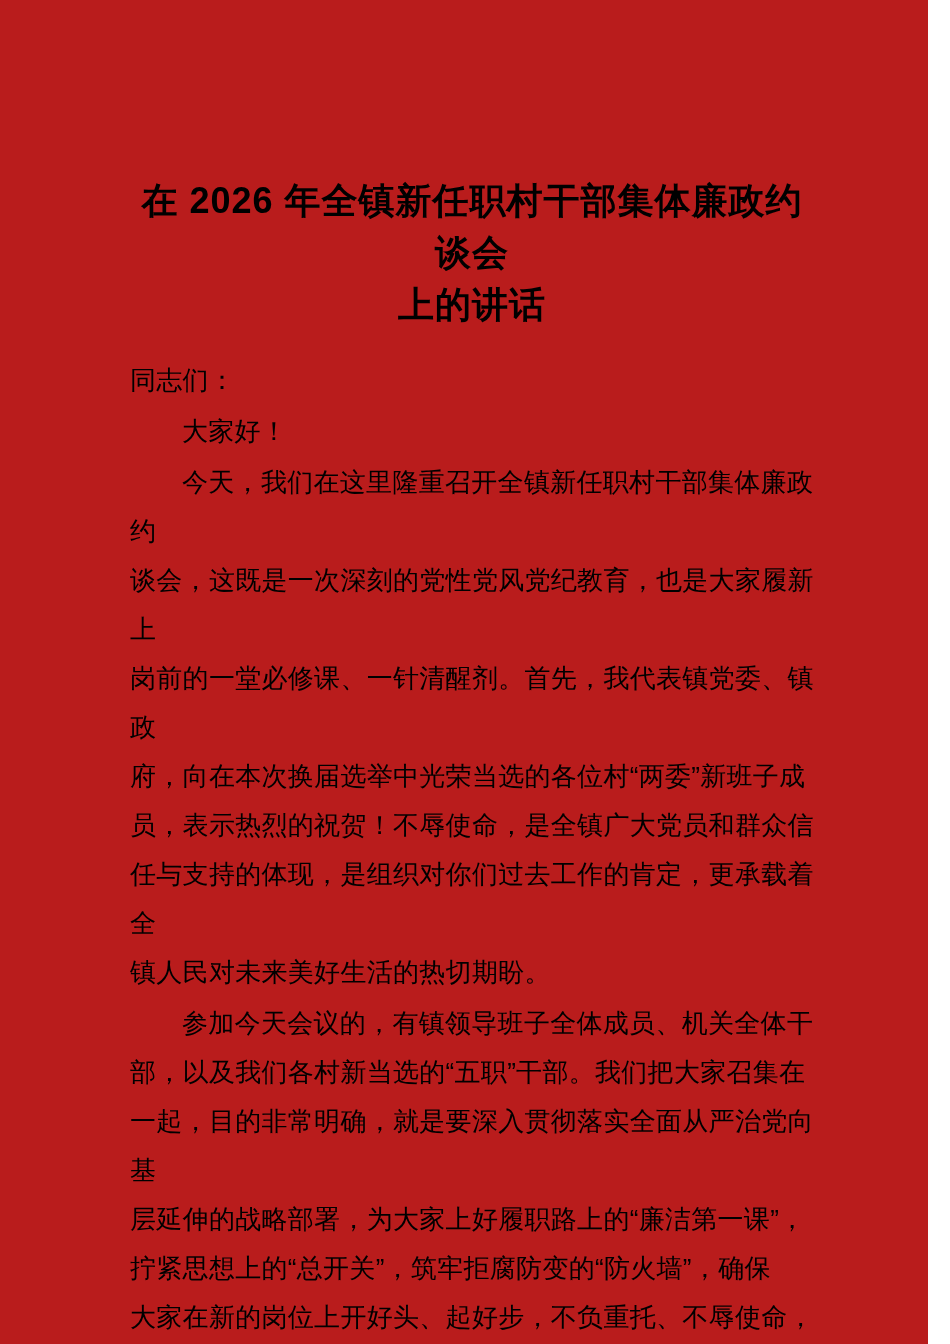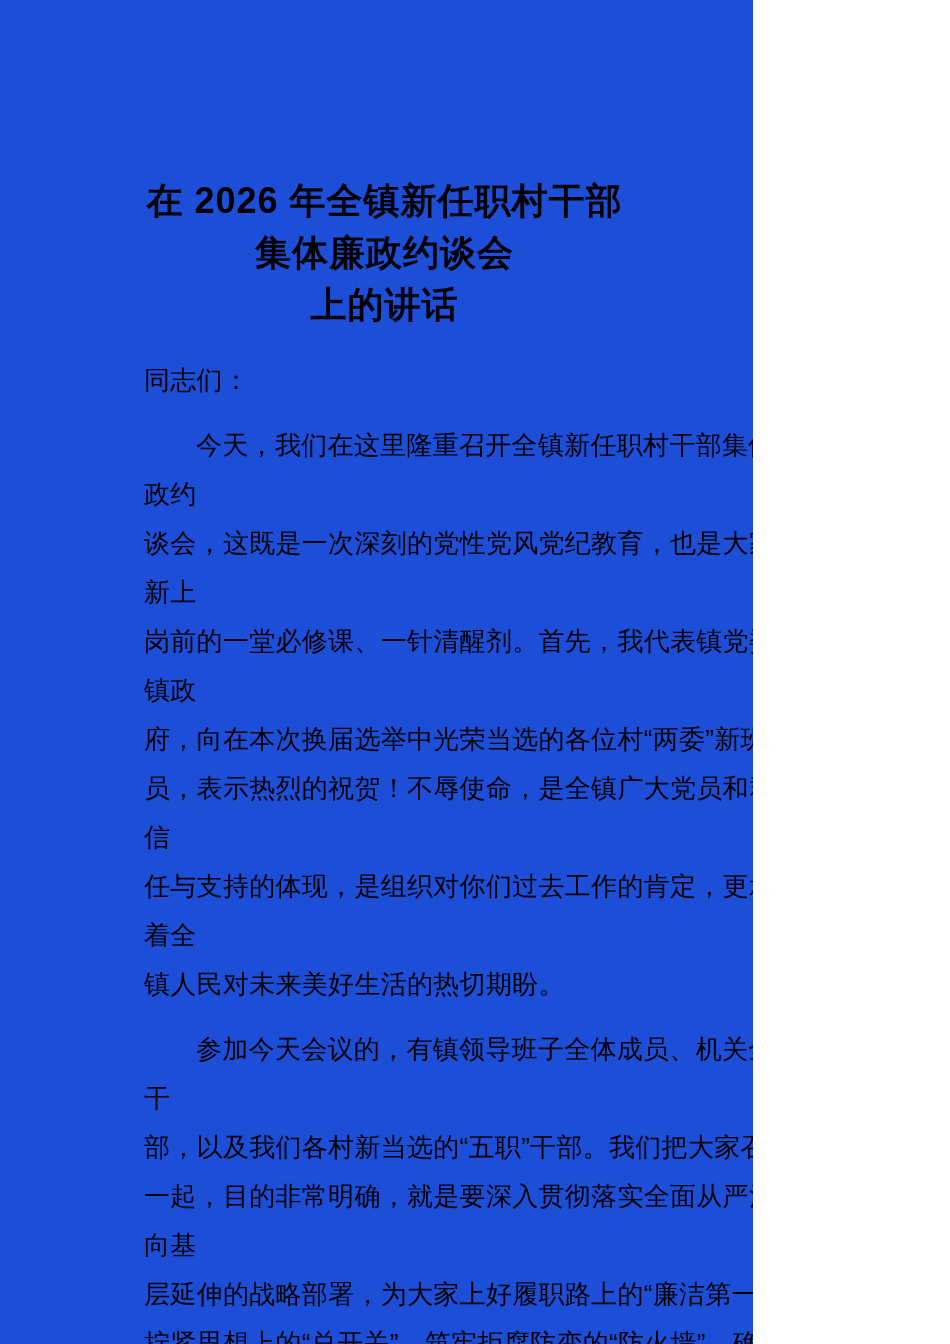--- a/index.html
+++ b/index.html
@@ -2,23 +2,23 @@
 <html lang="zh"><head>
 <meta charset="utf-8">
 <style>
   html, body {
     margin: 0;
     padding: 0;
     background: #ffffff;
   }
   .page {
     position: relative;
-    width: 753px;
+    width: 928px;
     height: 1344px;
-    background: #1d4ed8;
+    background: #b91c1c;
     overflow: hidden;
     font-family: "Liberation Sans", "DejaVu Sans", sans-serif;
     color: #000000;
   }
   .doc-title {
     margin: 175px 112px 0 128px;
     font-size: 36px;
     font-weight: 700;
     line-height: 52px;
     text-align: center;
@@ -27,40 +27,41 @@
     letter-spacing: 1px;
   }
   .doc-body {
     margin: 25px 112px 0 128px;
     width: 710px;
     font-size: 26px;
     line-height: 49px;
     color: #000000;
   }
   .para {
-    margin: 16px;
+    margin: 2px;
     padding: 0;
     white-space: pre-line;
     text-align: left;
     letter-spacing: 0.3px;
   }
   .para.indent {
     text-indent: 2em;
   }
 </style>
 </head>
 <body>
 
 <div class="page">
 
   <h1 class="doc-title">在 2026 年全镇新任职村干部集体廉政约谈会
 上的讲话</h1>
 
   <div class="doc-body">
     <p class="para no-indent">同志们：</p>
+    <p class="para indent">大家好！</p>
     <p class="para indent">今天，我们在这里隆重召开全镇新任职村干部集体廉政约
 谈会，这既是一次深刻的党性党风党纪教育，也是大家履新上
 岗前的一堂必修课、一针清醒剂。首先，我代表镇党委、镇政
 府，向在本次换届选举中光荣当选的各位村“两委”新班子成
 员，表示热烈的祝贺！不辱使命，是全镇广大党员和群众信
 任与支持的体现，是组织对你们过去工作的肯定，更承载着全
 镇人民对未来美好生活的热切期盼。</p>
     <p class="para indent">参加今天会议的，有镇领导班子全体成员、机关全体干
 部，以及我们各村新当选的“五职”干部。我们把大家召集在
 一起，目的非常明确，就是要深入贯彻落实全面从严治党向基

